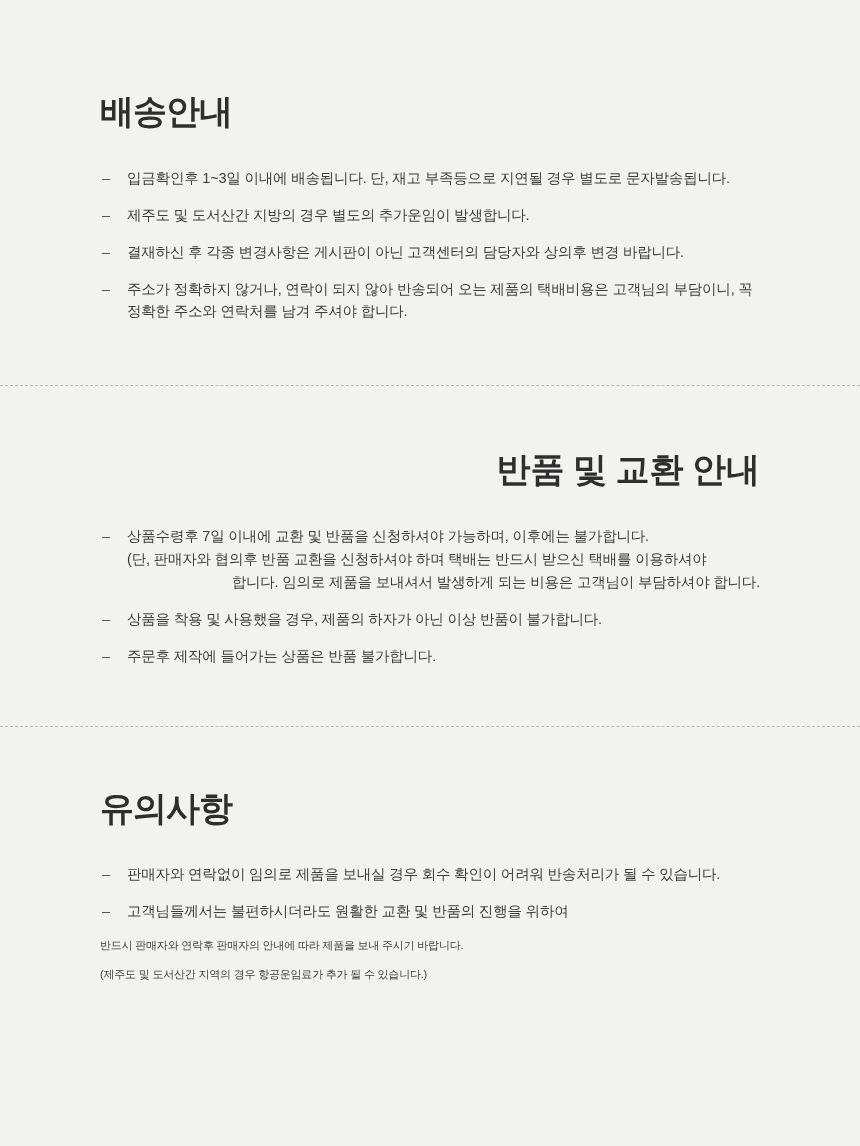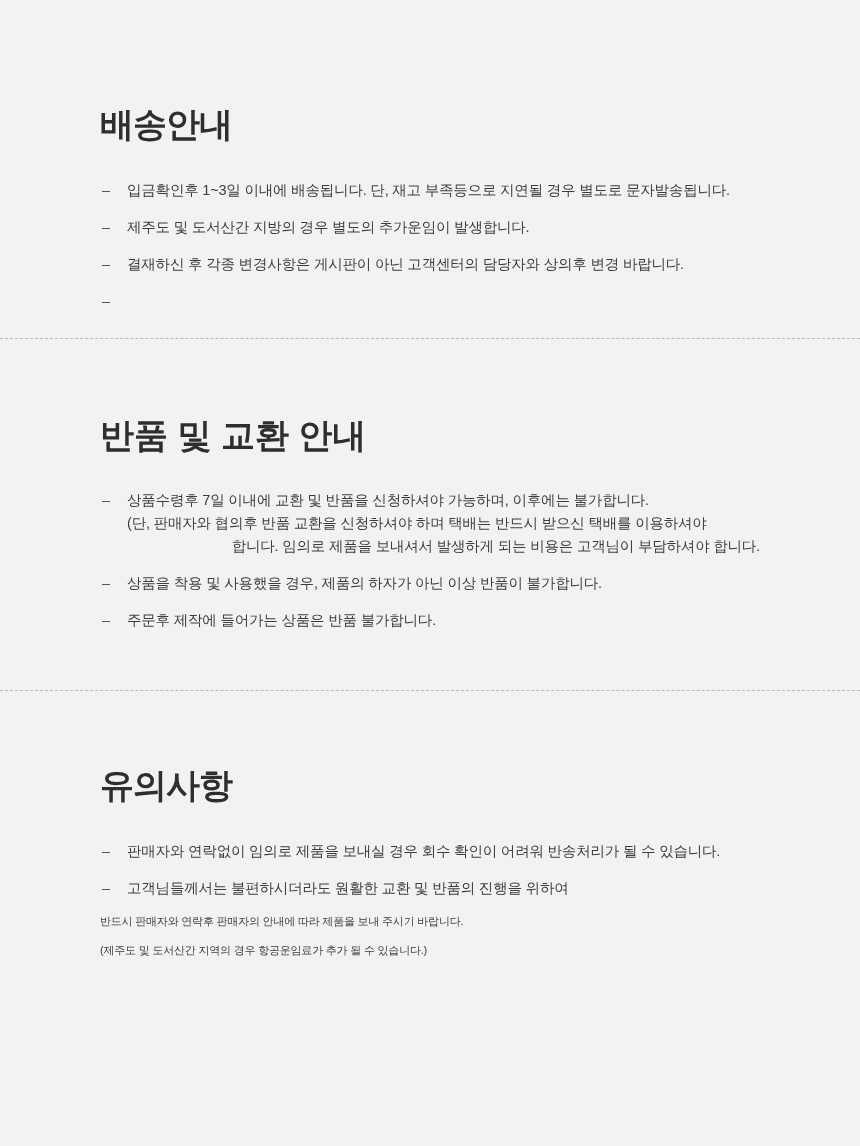--- a/index.html
+++ b/index.html
@@ -27,24 +27,25 @@
   }
   .section-shipping { padding-top: 88px; }
   .section-return   { padding-top: 60px; }
   .section-notice   { padding-top: 58px; }
 
   .heading {
     font-size: 34px;
     font-weight: bold;
     letter-spacing: -1px;
     color: #2e2e2e;
-    margin: 16px 0 34px 0;
+    margin: 4px 0 34px 0;
     line-height: 1.2;
+    font-family: Liberation Serif, serif;
   }
-  .heading-return { letter-spacing: 0px; }
+  .heading-return { letter-spacing: 0px; text-align: right; }
 
   ul.list {
     list-style: none;
     margin: 0;
     padding: 0;
   }
   ul.list > li {
     position: relative;
     padding-left: 27px;
     font-size: 14.5px;
@@ -95,20 +96,21 @@
       <li>
         <span class="dash">–</span>
         <span>제주도 및 도서산간 지방의 경우 별도의 추가운임이 발생합니다.</span>
       </li>
       <li>
         <span class="dash">–</span>
         <span>결재하신 후 각종 변경사항은 게시판이 아닌 고객센터의 담당자와 상의후 변경 바랍니다.</span>
       </li>
       <li>
         <span class="dash">–</span>
+        <span>주소가 정확하지 않거나, 연락이 되지 않아 반송되어 오는 제품의 택배비용은 고객님의 부담이니, 꼭 정확한 주소와 연락처를 남겨 주셔야 합니다.</span>
       </li>
     </ul>
   </section>
 
   <div class="divider-wrap div-1">
     <hr class="divider">
   </div>
 
   <section class="section section-return">
     <h2 class="heading heading-return">반품 및 교환 안내</h2>

